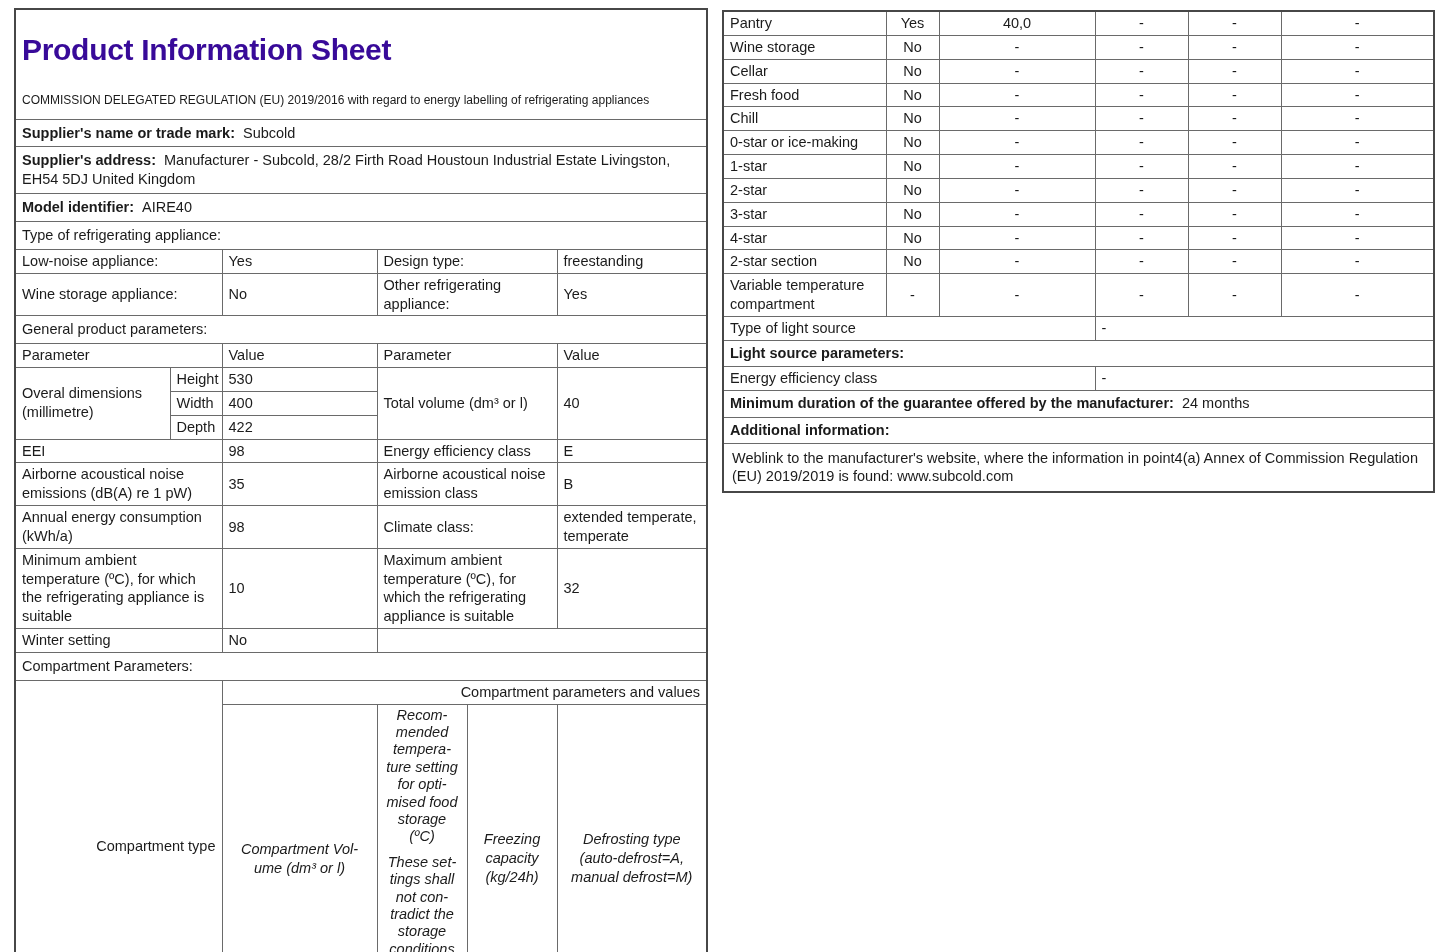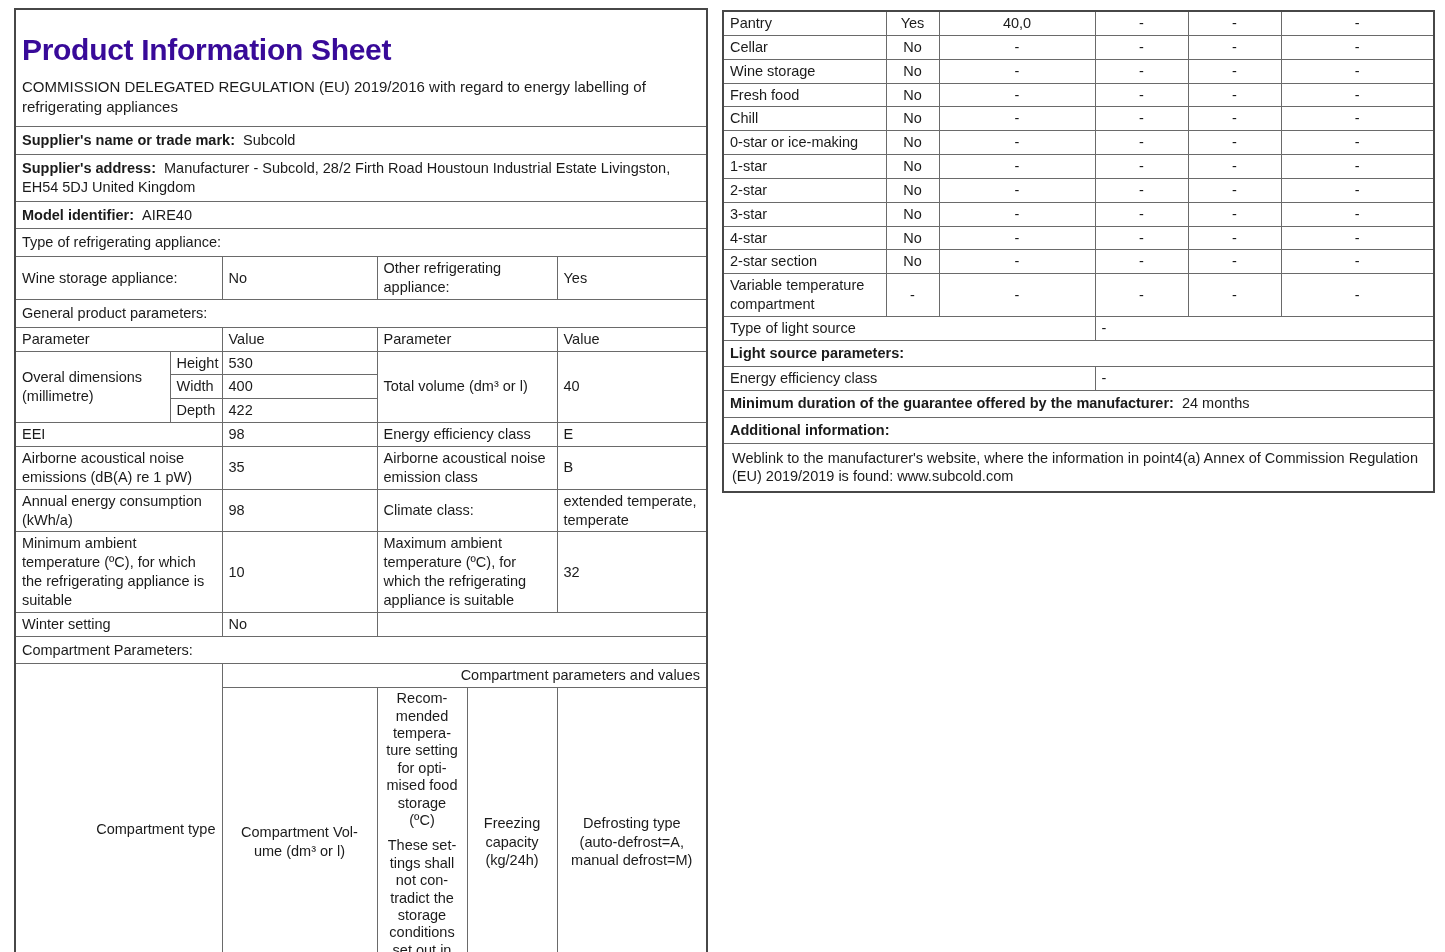--- a/index.html
+++ b/index.html
@@ -22,21 +22,21 @@
     width:694px; min-height:936px;
     display:flex; flex-direction:column;
     overflow:hidden;
   }
   .right-doc {
     left:722px; top:10px;
     width:713px;
   }
   .title-block { padding:20px 6px 10px 6px; }
   h1 { font-size:30px; font-weight:bold; letter-spacing:-0.3px; }
-  .subtitle { margin-top:8px; font-size:15px; width:660px; }
+  .subtitle { margin-top:24px; font-size:12px; width:660px; }
   .sec {
     border-top:1px solid #6a6a6a;
     padding:4px 6px;
     min-height:27px;
   }
   .sec.bhead { font-weight:normal; }
   .b { font-weight:bold; }
   .val { margin-left:8px; }
   table.grid {
     width:100%;
@@ -47,21 +47,21 @@
     border:1px solid #6a6a6a;
     padding:2px 6px;
     vertical-align:middle;
     font-size:14.5px;
     overflow:hidden;
   }
   table.grid td:first-child { border-left:none;margin-top:8px; }
   table.grid td:last-child { border-right:none; }
   table.grid tr:last-child td { border-bottom:none; }
   .c { text-align:center; }
-  .pre { white-space:pre-line; }
+  .pre { white-space:pre-line;font-style:italic; }
   .t-comp { flex:1; }
   .t-comp td { padding:2px 4px; }
   .t-comp .hrow td { height:22px;text-align:right; }
   .t-comp .tall td { height:292px; }
   .temp-cell { line-height:1.2; vertical-align:middle; }
   .temp-cell p + p { margin-top:8px; }
   .t-gen .hrow td { height:22px; }
   .t-gen .dim td { height:21px; }
   .t-right td { padding:2px 8px; height:21px; }
   .t-right tr:first-child td { border-top:none; }
@@ -95,20 +95,26 @@
   <div class="sec bhead">Type of refrigerating appliance:</div>
 
   <table class="grid t-type">
     <colgroup>
         <col style="width:206px">
         <col style="width:155px">
         <col style="width:180px">
         <col>
       </colgroup>
     <tbody>
+      <tr>
+        <td>Low-noise appliance:</td>
+        <td>Yes</td>
+        <td>Design type:</td>
+        <td>freestanding</td>
+      </tr>
       <tr>
         <td>Wine storage appliance:</td>
         <td>No</td>
         <td>Other refrigerating appliance:</td>
         <td>Yes</td>
       </tr>
     </tbody>
   </table>
 
   <div class="sec bhead">General product parameters:</div>
@@ -235,29 +241,29 @@
     <tbody>
       <tr>
         <td>Pantry</td>
         <td class="c">Yes</td>
         <td class="c">40,0</td>
         <td class="c">-</td>
         <td class="c">-</td>
         <td class="c">-</td>
       </tr>
       <tr>
+        <td>Wine storage</td>
+        <td class="c">No</td>
+        <td class="c">-</td>
+        <td class="c">-</td>
+        <td class="c">-</td>
+        <td class="c">-</td>
+      </tr>
+      <tr>
         <td>Cellar</td>
-        <td class="c">No</td>
-        <td class="c">-</td>
-        <td class="c">-</td>
-        <td class="c">-</td>
-        <td class="c">-</td>
-      </tr>
-      <tr>
-        <td>Wine storage</td>
         <td class="c">No</td>
         <td class="c">-</td>
         <td class="c">-</td>
         <td class="c">-</td>
         <td class="c">-</td>
       </tr>
       <tr>
         <td>Fresh food</td>
         <td class="c">No</td>
         <td class="c">-</td>

